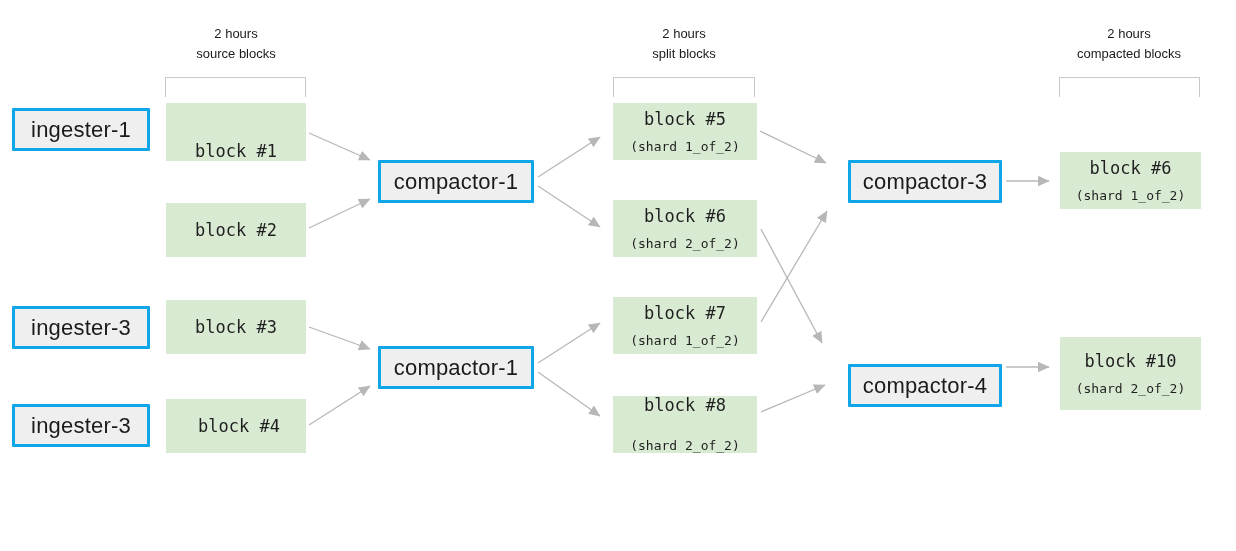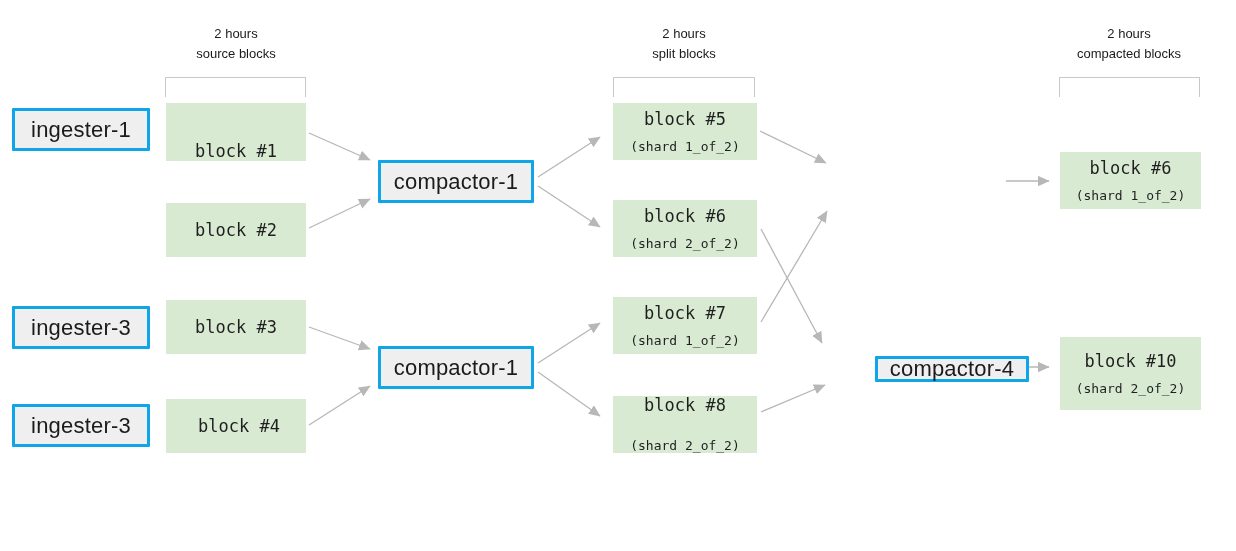--- a/index.html
+++ b/index.html
@@ -154,21 +154,24 @@
   </div>
   <div class="node green" style="left:613px; top:297px; width:144px; height:57px;">
     <span class="block-title">block #7</span>
     <span class="block-shard">(shard 1_of_2)</span>
   </div>
   <div class="node green" style="left:613px; top:396px; width:144px; height:57px;gap:13px;">
     <span class="block-title">block #8</span>
     <span class="block-shard">(shard 2_of_2)</span>
   </div>
 
-  <div class="node gray" style="left:848px; top:356px; width:154px; height:26px;margin-left:27px;">
+  <div class="node gray" style="left:848px; top:160px; width:154px; height:43px;">
+    <span>compactor-3</span>
+  </div>
+  <div class="node gray" style="left:848px; top:364px; width:154px; height:43px;">
     <span>compactor-4</span>
   </div>
 
   <div class="node green" style="left:1060px; top:152px; width:141px; height:57px;">
     <span class="block-title">block #6</span>
     <span class="block-shard">(shard 1_of_2)</span>
   </div>
   <div class="node green" style="left:1060px; top:337px; width:141px; height:73px;">
     <span class="block-title">block #10</span>
     <span class="block-shard">(shard 2_of_2)</span>

